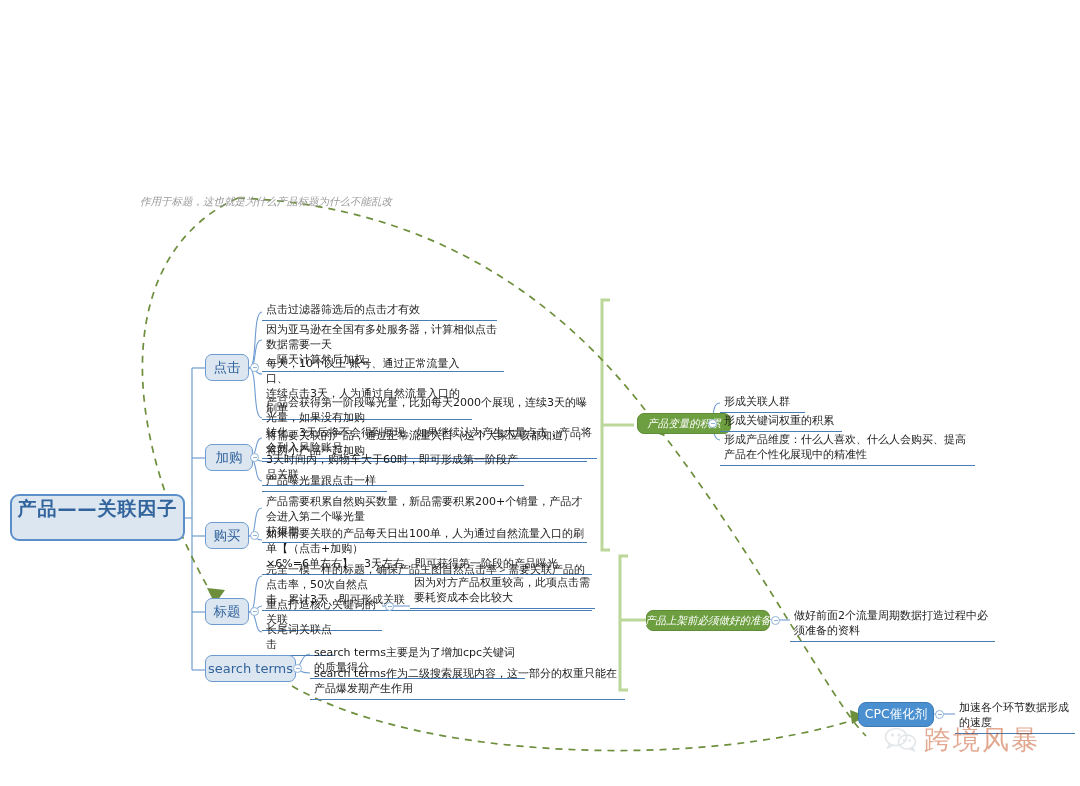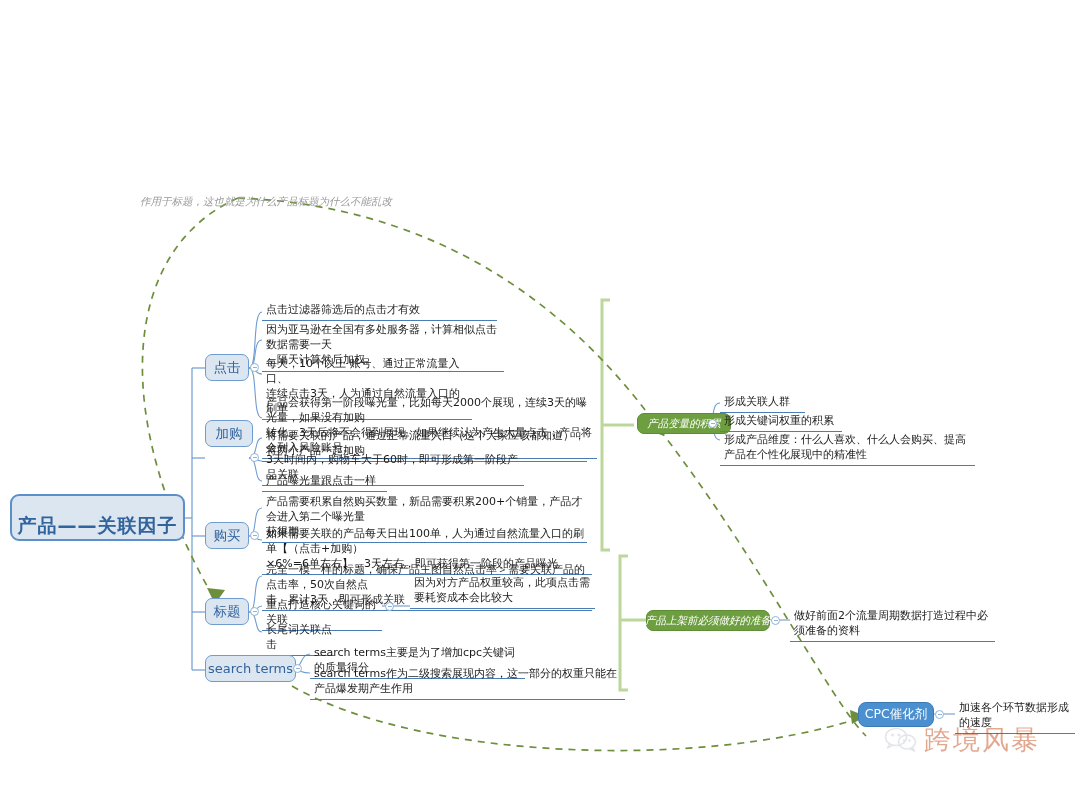--- a/index.html
+++ b/index.html
@@ -10,21 +10,21 @@
   }
   #canvas{position:absolute;left:0;top:0;width:1080px;height:786px;}
   #svg-layer{position:absolute;left:0;top:0;width:1080px;height:786px;pointer-events:none;}
 
   
   .node{position:absolute;box-sizing:border-box;}
 
   .root-node{
     left:10px;top:494px;width:175px;height:47px;
     background:#dce6f1;border:2px solid #5b8fc9;border-radius:9px;
-    display:flex;align-items:flex-end;justify-content:center;
+    display:flex;align-items:flex-start;justify-content:center;
     color:#31639c;font-size:19px;font-weight:bold;letter-spacing:1px;
   }
 
   .branch-node{
     background:#dce6f1;border:1.3px solid #6f9cd0;border-radius:7px;
     display:flex;align-items:center;justify-content:center;
     color:#31639c;font-size:13.5px;white-space:nowrap;
   }
   .branch-node.wide{font-size:13px;}
 
@@ -177,21 +177,21 @@
   <div class="toggle" style="left:250px;top:363px;"></div>
 
   <div class="leaf" style="left:262px;top:300px;width:235px;">点击过滤器筛选后的点击才有效</div>
   <div class="leaf" style="left:262px;top:321px;width:242px;font-family:Liberation Mono, monospace;">因为亚马逊在全国有多处服务器，计算相似点击数据需要一天
 ，隔天计算然后加权。</div>
   <div class="leaf" style="left:262px;top:354px;width:210px;">每天，10个以上 账号、通过正常流量入口、
 连续点击3天，人为通过自然流量入口的刷单</div>
   <div class="leaf" style="left:262px;top:393px;width:335px;">产品会获得第一阶段曝光量，比如每天2000个展现，连续3天的曝光量，如果没有加购
 转化。3天后将不会得到展现。如果继续认为产生大量点击，产品将会列入风险账号。</div>
 
-  <div class="node branch-node" style="left:205px;top:420px;width:48px;height:27px;">
+  <div class="node branch-node" style="left:205px;top:444px;width:48px;height:27px;">
     <span>加购</span>
   </div>
   <div class="toggle" style="left:250px;top:453px;"></div>
 
   <div class="leaf" style="left:262px;top:426px;width:325px;">将需要关联的产品，通过正常流量入口（这个大家应该都知道），将两个产品一起加购</div>
   <div class="leaf" style="left:262px;top:450px;width:262px;">3天时间内，购物车大于60时，即可形成第一阶段产品关联</div>
   <div class="leaf" style="left:262px;top:471px;width:125px;">产品曝光量跟点击一样</div>
 
   <div class="node branch-node" style="left:205px;top:522px;width:44px;height:27px;">
     <span>购买</span>

